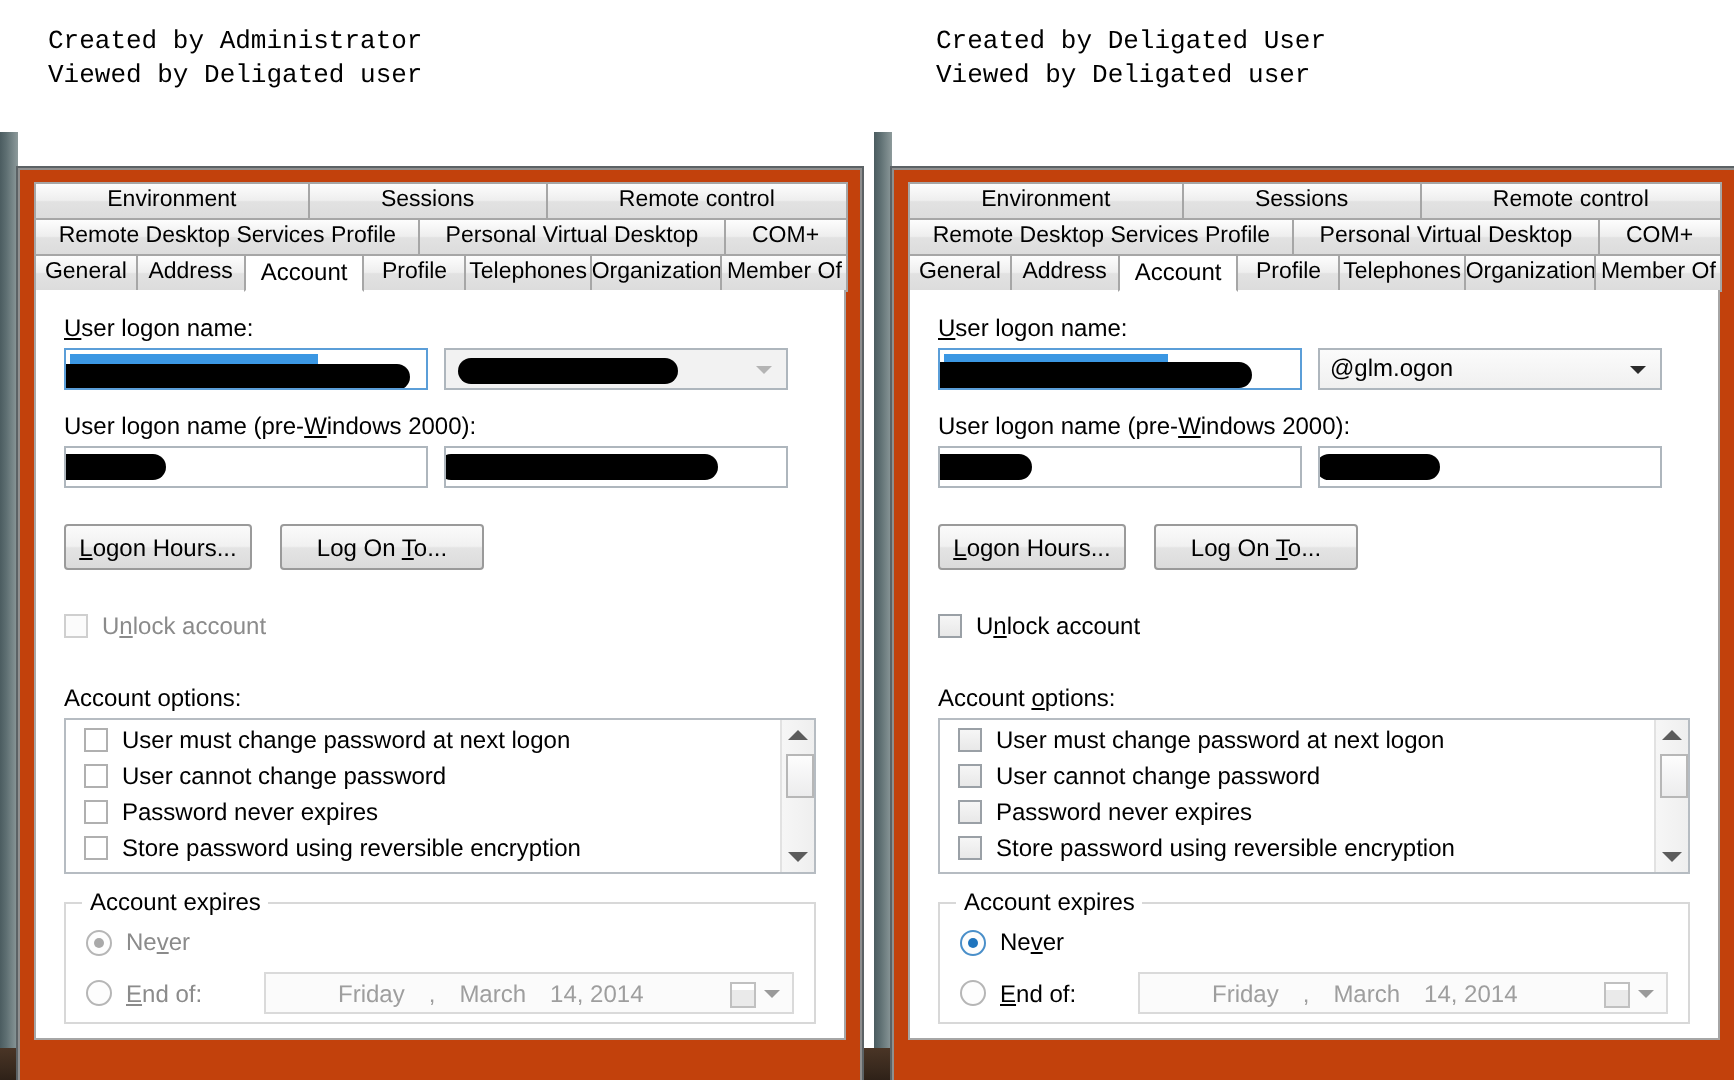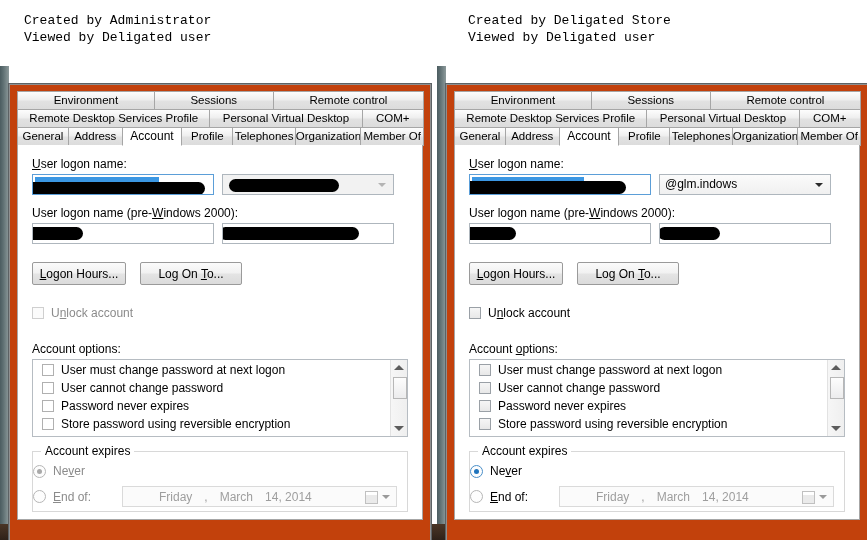--- a/index.html
+++ b/index.html
@@ -269,21 +269,21 @@
     width: 12px; height: 20px;
     border: 1px solid #b7b7b7;
     background: linear-gradient(to bottom,#fdfdfd,#ececed);
   }
 
   
   .groupbox {
     position: relative;
     border: 1px solid #d8d8d8;
     margin-top: 14px;
-    padding: 10px 10px 4px 0;
+    padding: 10px 10px 4px 10px;
     box-sizing: border-box;
   }
   .groupbox > .gb-title {
     position: absolute;
     top: -8px; left: 8px;
     background: #ffffff;
     padding: 0 4px;
     font-size: 12px;
     color: #000;
   }
@@ -330,21 +330,21 @@
 </head>
 <body>
 
 <div class="desk-strip" id="desk-left-edge"></div>
 <div class="desk-strip" id="desk-mid-edge"></div>
 <div id="desk-bottom"></div>
 <div id="desk-bottom-right"></div>
 
 <div class="caption" id="caption-left">Created by Administrator
 Viewed by Deligated user</div>
-<div class="caption" id="caption-right">Created by Deligated Store
+<div class="caption" id="caption-right">Created by Deligated User
 Viewed by Deligated user</div>
 
 <div class="dialog" id="dialog-left">
   <div class="dialog-body">
 
     <div class="tab-rows">
       <div class="tab-row">
         <div class="tab">Environment</div>
         <div class="tab">Sessions</div>
         <div class="tab">Remote control</div>
@@ -489,21 +489,21 @@
 
     <div class="tab-page">
 
       <div class="field-label"><span class="u">U</span>ser logon name:</div>
       <div class="row" style="gap:8px;">
         <div class="textbox focused" style="width:182px;">
           <div class="sel-highlight" style="width:112px;"></div>
           <div class="redact" style="left:-10px; top:6px; width:166px; height:13px;"></div>
         </div>
         <div class="combo" style="width:172px;">
-          <span>@glm.indows</span>
+          <span>@glm.ogon</span>
           <span class="arrow"></span>
         </div>
       </div>
 
       <div class="field-label" style="margin-top:11px;">User logon name (pre-<span class="u">W</span>indows 2000):</div>
       <div class="row" style="gap:8px;">
         <div class="textbox" style="width:182px;">
           <div class="redact" style="left:-10px; top:3px; width:56px; height:13px;"></div>
         </div>
         <div class="textbox" style="width:172px;">

